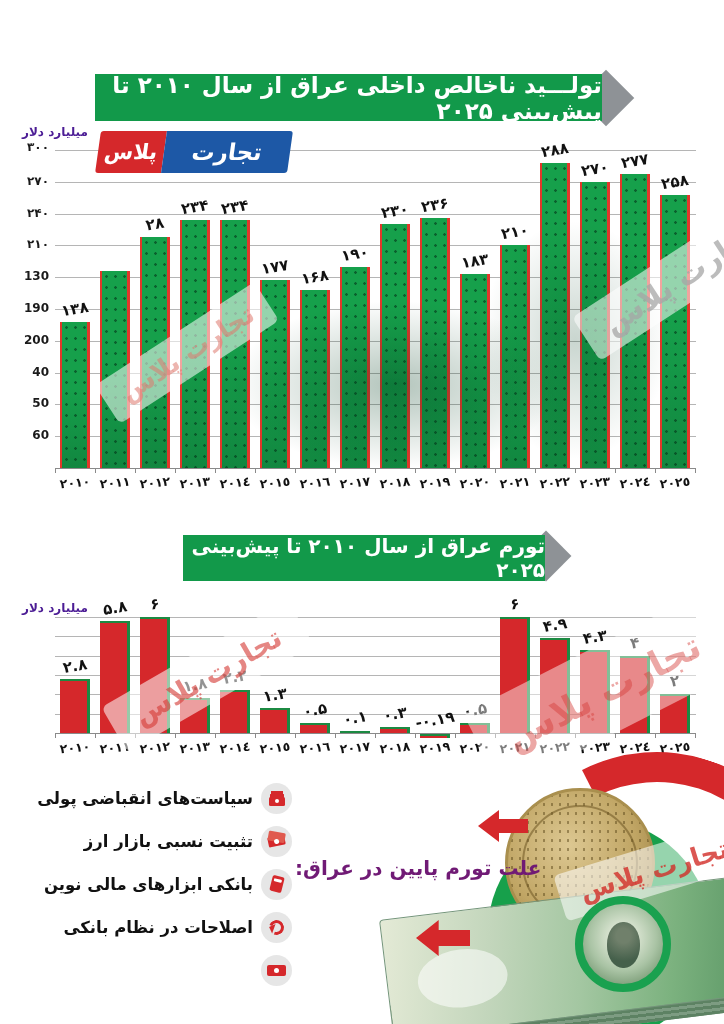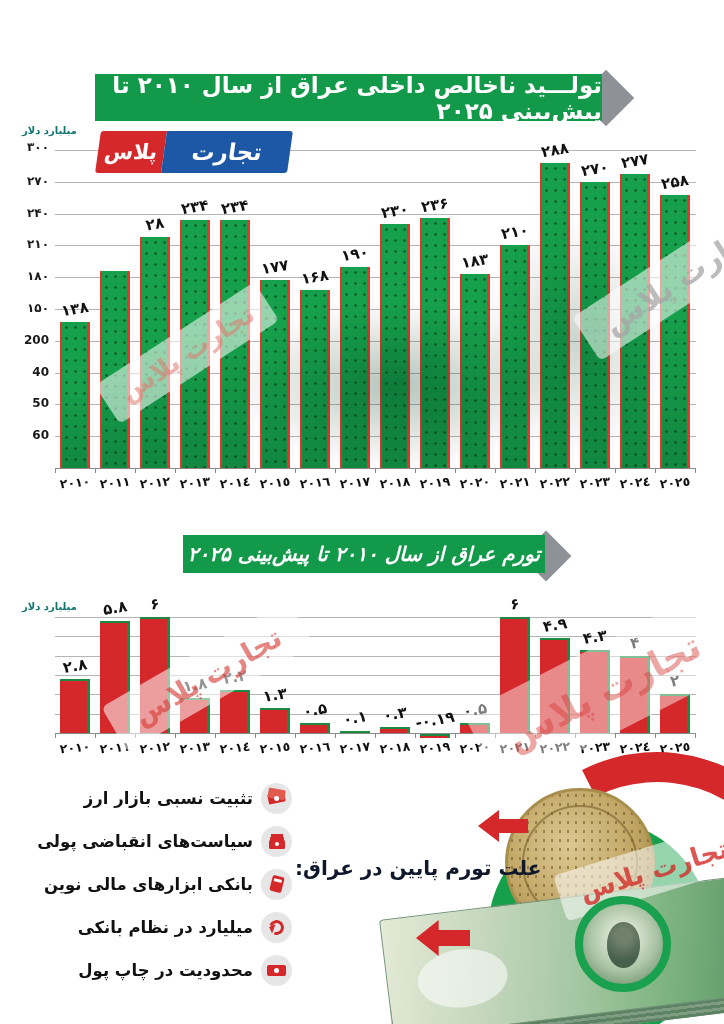--- a/index.html
+++ b/index.html
@@ -3,21 +3,21 @@
 <meta charset="utf-8">
 <style>
   html,body{margin:0;padding:0;}
   body{font-family:"DejaVu Sans", sans-serif; background:#888;}
   .page{position:relative;width:724px;height:1024px;background:#fff;overflow:hidden;margin:0 auto;padding-left:35px;}
 
   
   .title-bar{position:absolute;display:flex;align-items:center;justify-content:center;
     background:#12994a;color:#fff;font-weight:bold;direction:rtl;z-index:3;}
   .t1{left:95px;top:74px;width:507px;height:47px;font-size:23px;}
-  .t2{left:183px;top:535px;width:362px;height:38px;font-size:20px;font-style:italic;}
+  .t2{left:183px;top:535px;width:362px;height:46px;font-size:20px;}
   .diamond{position:absolute;background:#8e9296;transform:rotate(45deg);z-index:2;}
   .d1{left:586px;top:78px;width:40px;height:40px;}
   .d2{left:528px;top:538px;width:36px;height:36px;}
 
   
   .logo{position:absolute;left:98px;top:131px;height:42px;display:flex;z-index:6;
     transform:skewX(-8deg);font-weight:bold;color:#fff;}
   .logo .blk{display:flex;align-items:center;justify-content:center;height:100%;}
   .logo-red{background:#d5282b;width:66px;font-size:21px;border-radius:3px 0 0 3px;}
   .logo-blue{background:#1d58a6;width:126px;font-size:23px;border-radius:0 3px 3px 0;}
@@ -33,21 +33,21 @@
   .bar{position:absolute;box-sizing:border-box;}
   .bar-g{background:#16a04b;border-left:2px solid #e2372b;border-right:3px solid #e2372b;
     background-image:radial-gradient(rgba(0,45,20,.55) 1px, rgba(0,0,0,0) 1.4px),
       linear-gradient(to bottom, rgba(0,0,0,0) 45%, rgba(0,45,25,.22));
     background-size:9px 11px,100% 100%;}
   .bar-r{background:#d5282b;border-top:2px solid #1c8a42;border-right:3px solid #1c8a42;}
   .val{position:absolute;text-align:center;font-size:15px;font-weight:bold;color:#111;
     direction:ltr;transform:rotate(-10deg);}
   .year{position:absolute;text-align:center;font-size:12.5px;font-weight:bold;color:#111;
     direction:ltr;transform:rotate(-6deg);}
-  .ylab{position:absolute;font-size:10px;font-weight:bold;color:#0f766e;direction:rtl;z-index:3;}
+  .ylab{position:absolute;font-size:12px;font-weight:bold;color:#4c1d95;direction:rtl;z-index:3;}
   .ylab1{left:22px;top:125px;}
   .ylab2{left:22px;top:601px;}
   .note-ghost{position:absolute;border-radius:50%;pointer-events:none;z-index:3;
     background:radial-gradient(ellipse at center, rgba(0,60,30,.30), rgba(0,60,30,0) 70%);}
 
   
   .wm{position:absolute;display:flex;align-items:center;justify-content:center;
     background:rgba(255,255,255,.55);border-radius:6px;font-weight:bold;z-index:5;
     pointer-events:none;white-space:nowrap;}
   .wm1{left:568px;top:252px;width:225px;height:52px;transform:rotate(-33deg);color:rgba(165,165,165,.75);font-size:30px;}
@@ -56,21 +56,21 @@
   .wm4{left:468px;top:648px;width:270px;height:86px;transform:rotate(-27deg);color:rgba(213,60,55,.45);font-size:36px;background:rgba(255,255,255,.45);}
   .wm5{left:556px;top:846px;width:196px;height:48px;transform:rotate(-17deg);color:rgba(210,45,40,.8);font-size:26px;z-index:14;}
 
   
   .reasons{position:absolute;left:50px;top:780px;width:242px;z-index:16;}
   .reason-row{display:flex;direction:rtl;align-items:center;justify-content:flex-start;
     gap:8px;height:36px;margin-bottom:7px;}
   .reason-label{font-size:16.5px;font-weight:bold;color:#111;white-space:nowrap;}
   .icon-circle{width:31px;height:31px;border-radius:50%;background:#e6e6e6;flex:0 0 31px;
     display:flex;align-items:center;justify-content:center;position:relative;}
-  .heading{position:absolute;left:295px;top:856px;font-size:20px;font-weight:bold;color:#0f172a;
+  .heading{position:absolute;left:295px;top:856px;font-size:20px;font-weight:bold;color:#701a75;
     direction:rtl;white-space:nowrap;z-index:16;}
 
   
   .ic-stack{position:relative;width:16px;height:9px;background:#d5282b;border-radius:1.5px;
     box-shadow:0 -4px 0 -1px #d5282b, 0 -8px 0 -2px #d5282b;margin-top:6px;}
   .ic-stack::after{content:'';position:absolute;left:6px;top:2.5px;width:4px;height:4px;border-radius:50%;background:#fff;}
   .ic-fan{position:relative;width:17px;height:10px;background:#d5282b;border-radius:1.5px;transform:rotate(-12deg);}
   .ic-fan::before{content:'';position:absolute;left:1px;top:-4px;width:17px;height:10px;background:#e05a4e;
     border-radius:1.5px;transform:rotate(22deg);z-index:-1;}
   .ic-fan::after{content:'';position:absolute;left:6px;top:2.5px;width:5px;height:5px;border-radius:50%;background:#fff;}
@@ -136,23 +136,23 @@
   <div class="chart" id="chart1">
       <div class="gridline" style="top: 296.2px;"></div>
       <div class="ytick" style="left: -46px; top: 288.2px;">60</div>
       <div class="gridline" style="top: 264.4px;"></div>
       <div class="ytick" style="left: -46px; top: 256.4px;">50</div>
       <div class="gridline" style="top: 232.6px;"></div>
       <div class="ytick" style="left: -46px; top: 224.6px;">40</div>
       <div class="gridline" style="top: 200.8px;"></div>
       <div class="ytick" style="left: -46px; top: 192.8px;">200</div>
       <div class="gridline" style="top: 169px;"></div>
-      <div class="ytick" style="left: -46px; top: 161px;">۱۵۰</div>
+      <div class="ytick" style="left: -46px; top: 161px;">190</div>
       <div class="gridline" style="top: 137.2px;"></div>
-      <div class="ytick" style="left: -46px; top: 129.2px;">۱۸۰</div>
+      <div class="ytick" style="left: -46px; top: 129.2px;">130</div>
       <div class="gridline" style="top: 105.4px;"></div>
       <div class="ytick" style="left: -46px; top: 97.4px;">۲۱۰</div>
       <div class="gridline" style="top: 73.6px;"></div>
       <div class="ytick" style="left: -46px; top: 65.6px;">۲۴۰</div>
       <div class="gridline" style="top: 41.8px;"></div>
       <div class="ytick" style="left: -46px; top: 33.8px;">۲۷۰</div>
       <div class="gridline" style="top: 10px;"></div>
       <div class="ytick" style="left: -46px; top: 0;">۳۰۰</div>
       <div class="baseline" style="top: 328px;"></div>
       <div class="xtick" style="left: 0px; top: 328px;"></div>
@@ -315,43 +315,42 @@
   <div class="notes"></div>
   <div class="portrait"></div>
 
   <div class="red-arrow arrow1"></div>
   <div class="red-arrow arrow2"></div>
 
   <div class="heading">علت تورم پایین در عراق:</div>
   <div class="reasons">
     <div class="reason-row">
       <span class="icon-circle">
+          <span class="ic-stack"></span>
+        </span>
+      <span class="reason-label">سیاست‌های انقباضی پولی</span>
+    </div>
+    <div class="reason-row">
+      <span class="icon-circle">
           <span class="ic-fan"></span>
         </span>
       <span class="reason-label">تثبیت نسبی بازار ارز</span>
     </div>
     <div class="reason-row">
       <span class="icon-circle">
-          <span class="ic-stack"></span>
-        </span>
-      <span class="reason-label">سیاست‌های انقباضی پولی</span>
-    </div>
-    <div class="reason-row">
-      <span class="icon-circle">
           <span class="ic-card"></span>
         </span>
       <span class="reason-label">بانکی ابزارهای مالی نوین</span>
     </div>
     <div class="reason-row">
       <span class="icon-circle">
           <span class="ic-refresh"></span>
         </span>
-      <span class="reason-label">میلیارد در نظام بانکی</span>
+      <span class="reason-label">اصلاحات در نظام بانکی</span>
     </div>
     <div class="reason-row">
       <span class="icon-circle">
           <span class="ic-note"></span>
         </span>
-      <span class="reason-label">محدودیت در چاپ پول</span>
     </div>
   </div>
 
 </div>
 
 </body></html>

